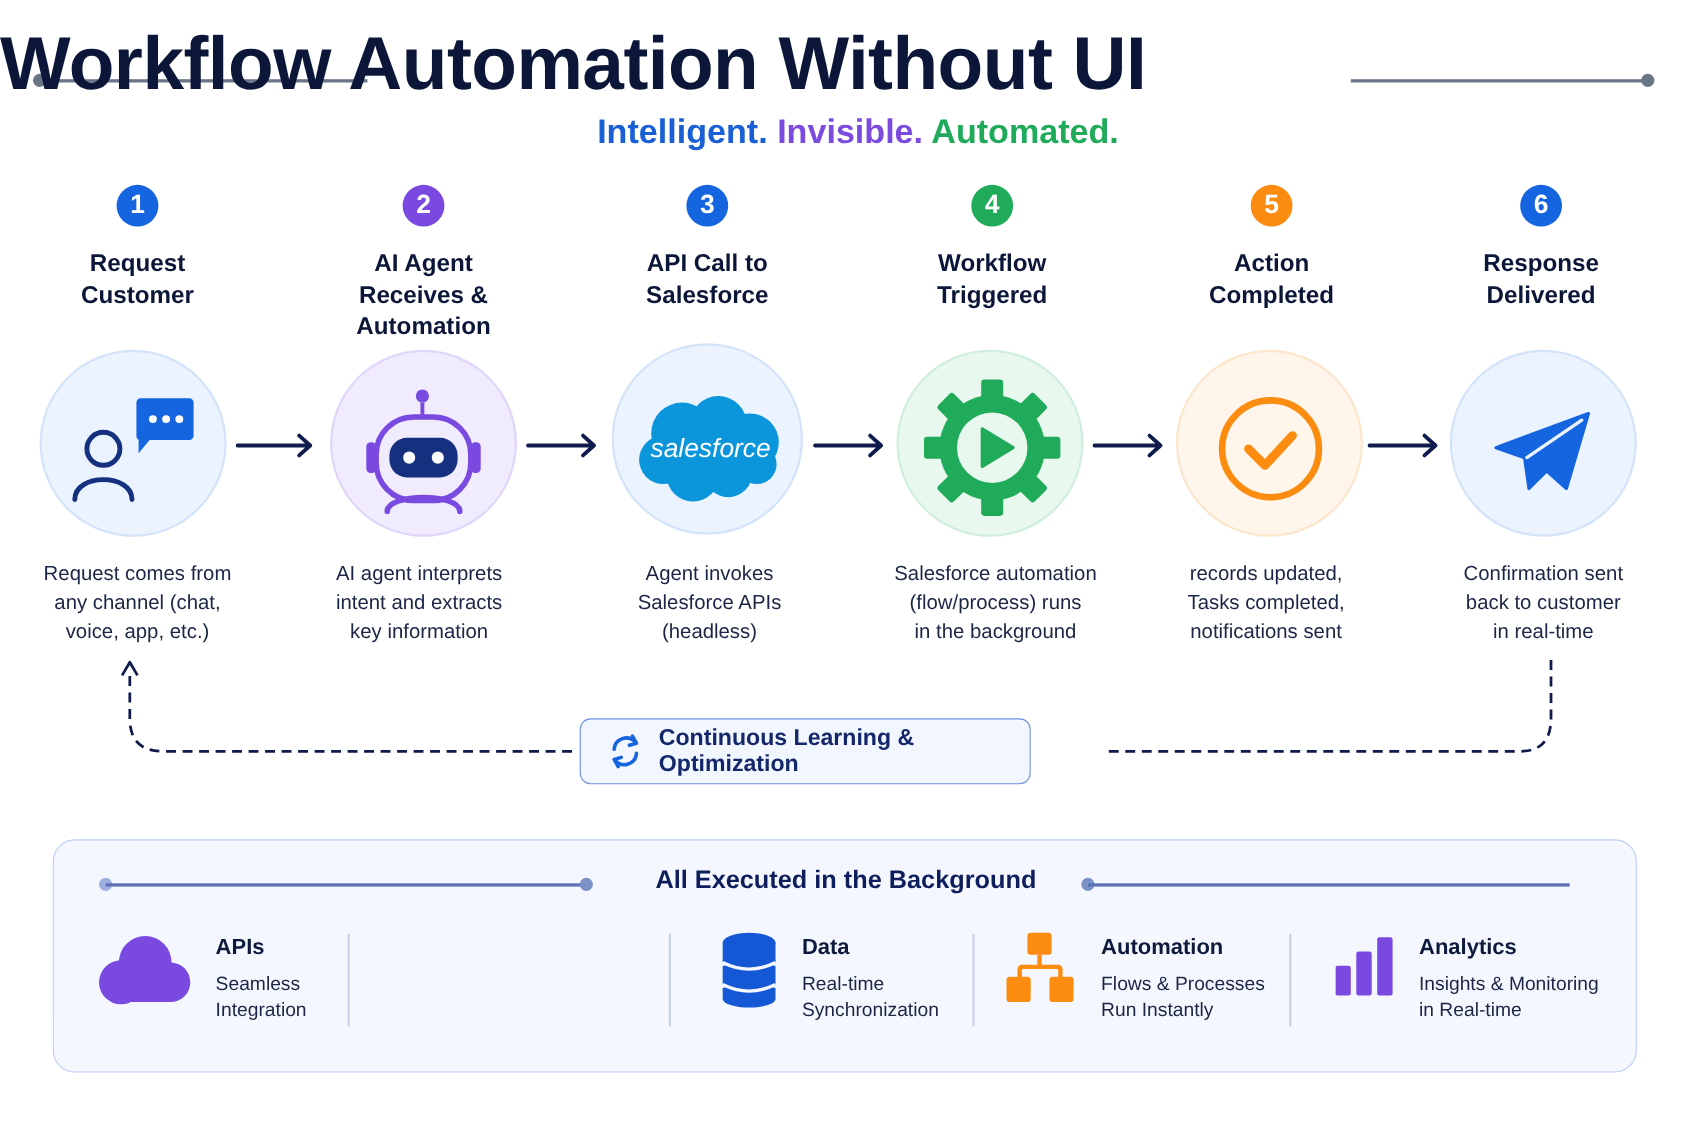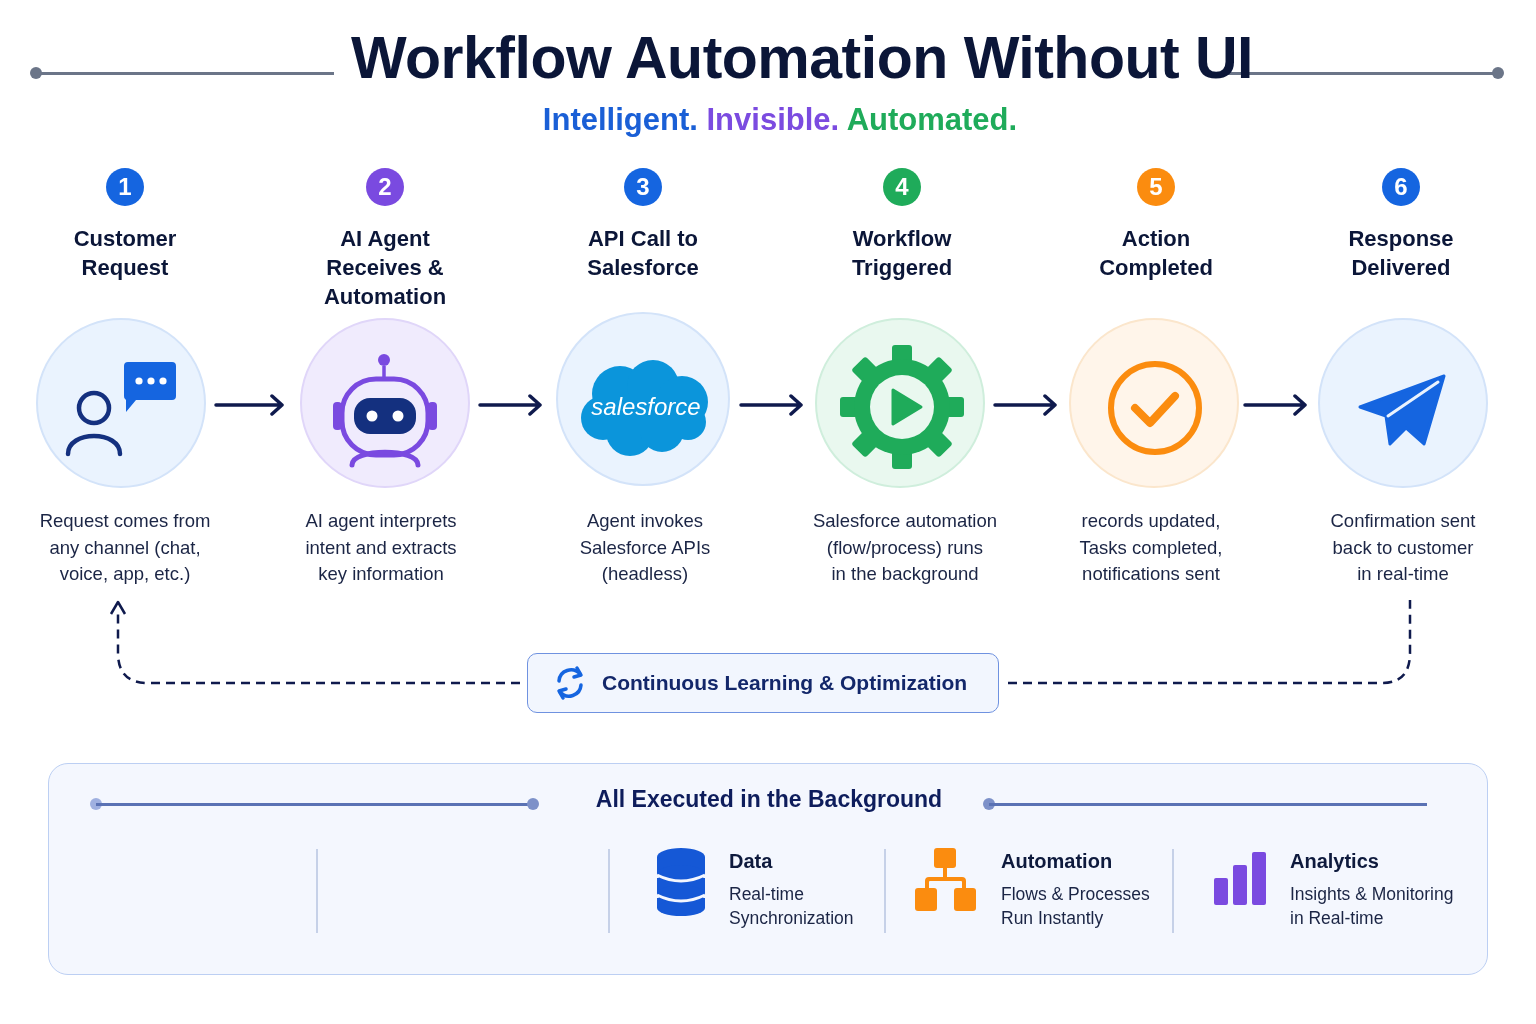--- a/index.html
+++ b/index.html
@@ -1,40 +1,40 @@
 <!DOCTYPE html>
 <html><head>
 <meta charset="utf-8">
 <style>
   html, body { margin:0; padding:0; }
   body { width:1536px; height:1024px; background:#ffffff; position:relative; overflow:hidden;
          font-family:"Liberation Sans", "DejaVu Sans", sans-serif; color:#0d1b3e; }
 
   
-  .title { position:absolute; left:0; width:1253px; top:26px; text-align:right; font-size:59px; font-weight:700;
+  .title { position:absolute; left:0; width:1253px; top:26px; text-align:left; font-size:68px; font-weight:700;
            letter-spacing:-0.5px; color:#0b1638; line-height:64px; }
   .rule { position:absolute; top:72px; height:3px; background:#6b7588; }
   .rule-dot { position:absolute; top:67px; width:12px; height:12px; border-radius:50%; background:#6b7588; }
   .subtitle { position:absolute; top:100px; left:0; width:1536px; text-align:center; font-size:31px; font-weight:700; line-height:40px;padding-left:12px; }
   .sub-1 { color:#1a5fd6; } .sub-2 { color:#7b4be0; } .sub-3 { color:#1fab5a; }
 
   
   .step { position:absolute; top:168px; width:240px; text-align:center; }
   .badge { width:38px; height:38px; border-radius:50%; margin:0 auto; color:#fff; font-weight:700;
            font-size:24px; line-height:38px; text-align:center; }
   .step-title { margin-top:18px; font-size:22px; font-weight:700; line-height:29px; color:#0b1638; }
   .circle { position:absolute; top:318px; width:170px; height:170px; border-radius:50%; box-sizing:border-box; }
   .circle svg { position:absolute; left:0; top:0; width:170px; height:170px; }
   .desc { position:absolute; top:508px; width:240px; text-align:center; font-size:18.5px; line-height:26.5px; color:#1b2545; }
 
   .arrow { position:absolute; top:393px; width:72px; height:24px; }
 
   
   .loop-svg { position:absolute; left:0; top:590px; width:1536px; height:120px; }
-  .loop-pill { position:absolute; left:527px; top:653px; width:472px; height:60px; border:1.5px solid #6f92e0;
+  .loop-pill { position:absolute; left:527px; top:653px; width:410px; height:60px; border:1.5px solid #6f92e0;
                border-radius:10px; background:#f2f6fe; box-sizing:border-box; display:flex; align-items:center; }
   .loop-icon { width:40px; height:40px; margin-left:22px; }
   .loop-label { margin-left:12px; font-size:21px; font-weight:700; color:#13276a; }
 
   
   .panel { position:absolute; left:48px; top:763px; width:1440px; height:212px; border:1.5px solid #bccff3;
            border-radius:20px; background:#f4f7fe; box-sizing:border-box; }
   .panel-title { position:absolute; left:0; width:1440px; top:22px; text-align:center; font-size:23px; font-weight:700; color:#0e1d5c; }
   .pline { position:absolute; top:39px; height:3px; background:#5a72b4; }
   .pdot { position:absolute; top:34px; width:12px; height:12px; border-radius:50%; background:#7d91c9; }
@@ -54,22 +54,22 @@
 <div class="title">Workflow Automation Without UI</div>
 <div class="subtitle">
   <span class="sub-1">Intelligent.</span>
   <span class="sub-2">Invisible.</span>
   <span class="sub-3">Automated.</span>
 </div>
 
 <div class="step" style="left:5px;">
   <div class="badge" style="background:#1565e0;">1</div>
   <div class="step-title">
+    <div>Request</div>
     <div>Customer</div>
-    <div>Request</div>
   </div>
 </div>
 <div class="step" style="left:265px;">
   <div class="badge" style="background:#7a4ae0;">2</div>
   <div class="step-title">
     <div>AI Agent</div>
     <div>Receives &amp;</div>
     <div>Automation</div>
   </div>
 </div>
@@ -233,20 +233,35 @@
 </div>
 
 <div class="panel">
   <div class="pdot" style="left:41px; background:#9fb0e0;"></div>
   <div class="pline" style="left:47px; width:436px;"></div>
   <div class="pdot" style="left:478px;"></div>
   <div class="panel-title">All Executed in the Background</div>
   <div class="pdot" style="left:934px;"></div>
   <div class="pline" style="left:940px; width:438px;"></div>
 
+  <div class="feature" style="left:40px; width:230px;">
+    <svg class="f-icon" viewBox="0 0 90 80" style="top:-2px;">
+      <g fill="#7a4ae0">
+        <circle cx="43" cy="28" r="24"></circle>
+        <circle cx="21" cy="46" r="20"></circle>
+        <circle cx="66" cy="46" r="18"></circle>
+        <rect x="21" y="38" width="45" height="26" rx="4"></rect>
+      </g>
+    </svg>
+    <div class="f-title" style="left:107px;">APIs</div>
+    <div class="f-desc" style="left:107px;">
+      <div>Seamless</div>
+      <div>Integration</div>
+    </div>
+  </div>
   <div class="vsep" style="left:267px;"></div>
 
   <div class="vsep" style="left:559px;"></div>
 
   <div class="feature" style="left:607px; width:260px;">
     <svg class="f-icon" viewBox="0 0 90 80" style="top:-2px;">
       <g fill="#1558d6">
         <ellipse cx="25" cy="10" rx="24" ry="9"></ellipse>
         <rect x="1" y="10" width="48" height="17"></rect>
         <ellipse cx="25" cy="27" rx="24" ry="9"></ellipse>

